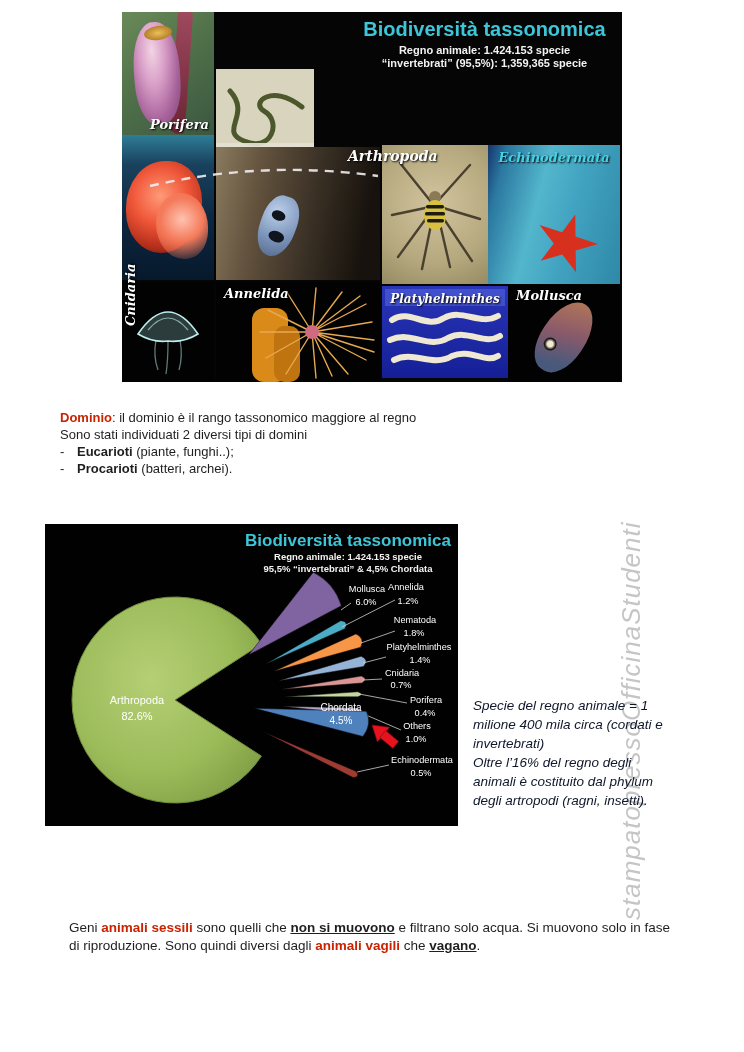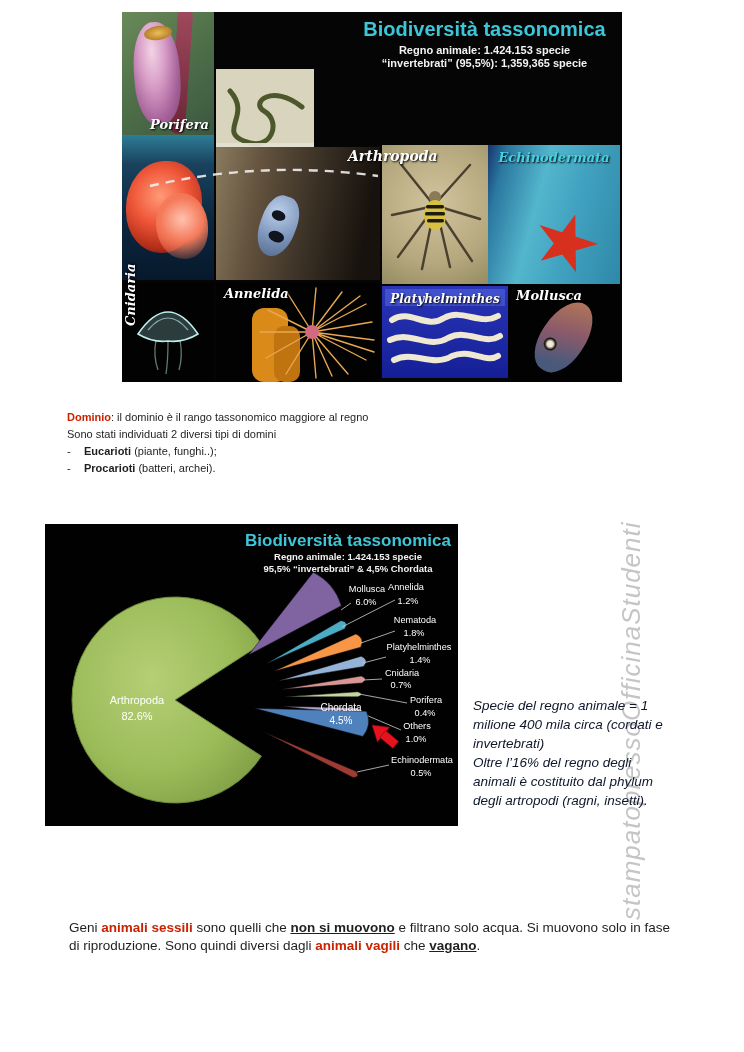--- a/index.html
+++ b/index.html
@@ -49,21 +49,21 @@
   .tile-platy { left:260px; top:274px; width:126px; height:92px; background:linear-gradient(#2a35b8,#141f96); }
   .platy-banner { position:absolute; left:3px; right:3px; top:3px; height:17px; background:rgba(96,116,232,.45); text-align:center; }
   .platy-banner .clabel { position:static; font-size:12px; }
   .tile-mollusca { left:386px; top:272px; width:112px; height:98px; background:#020202; }
   .squid { position:absolute; left:34px; top:14px; width:44px; height:78px; border-radius:50% 50% 46% 46%; background:linear-gradient(160deg,#b87a55 0%, #8a5a6a 45%, #49597c 82%); transform:rotate(34deg); }
   .squid::before { content:""; position:absolute; left:8px; top:46px; width:13px; height:13px; border-radius:50%; background:radial-gradient(#f0ead8 30%, #201810 60%); }
 
   .collage-overlay { position:absolute; left:0; top:0; width:500px; height:370px; z-index:4; pointer-events:none; }
 
   
-  .dominio { position:absolute; left:67px; top:409px; width:460px; font-size:11px; line-height:17px; z-index:2; }
+  .dominio { position:absolute; left:60px; top:409px; width:460px; font-size:13px; line-height:17px; z-index:2; }
   .red-term { color:#cc2200; font-weight:700; }
   .bterm { font-weight:700; }
   .bullet { display:flex; }
   .bullet .dash { width:17px; flex:none; }
 
   
   .pie-figure { position:absolute; left:45px; top:524px; width:413px; height:302px; z-index:2; }
   #pie-svg { display:block; width:413px; height:302px; }
   #pie-svg text { font-family:"Liberation Sans", sans-serif; }
 

